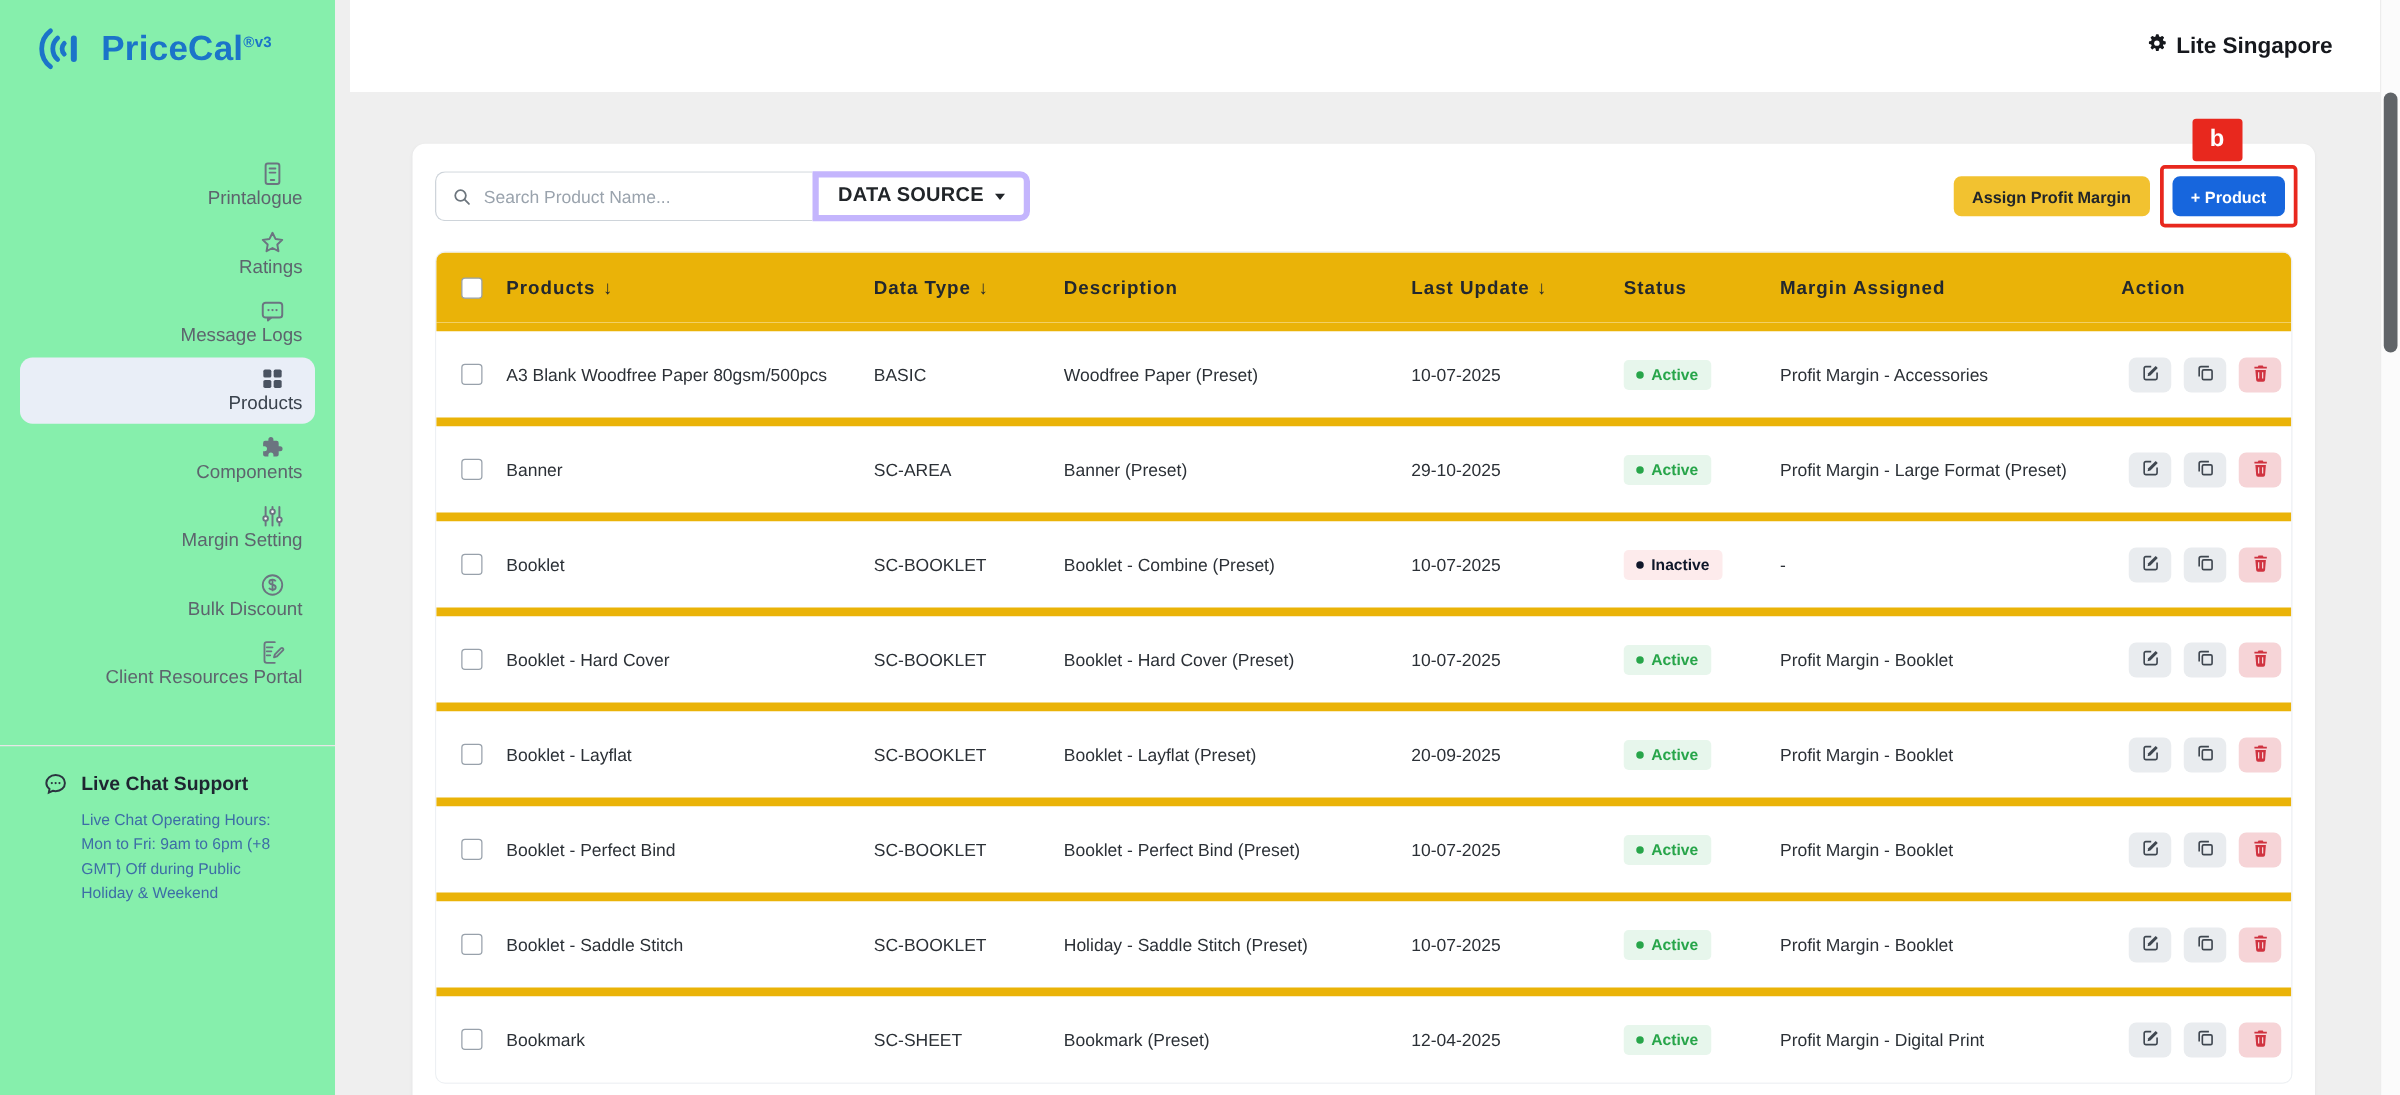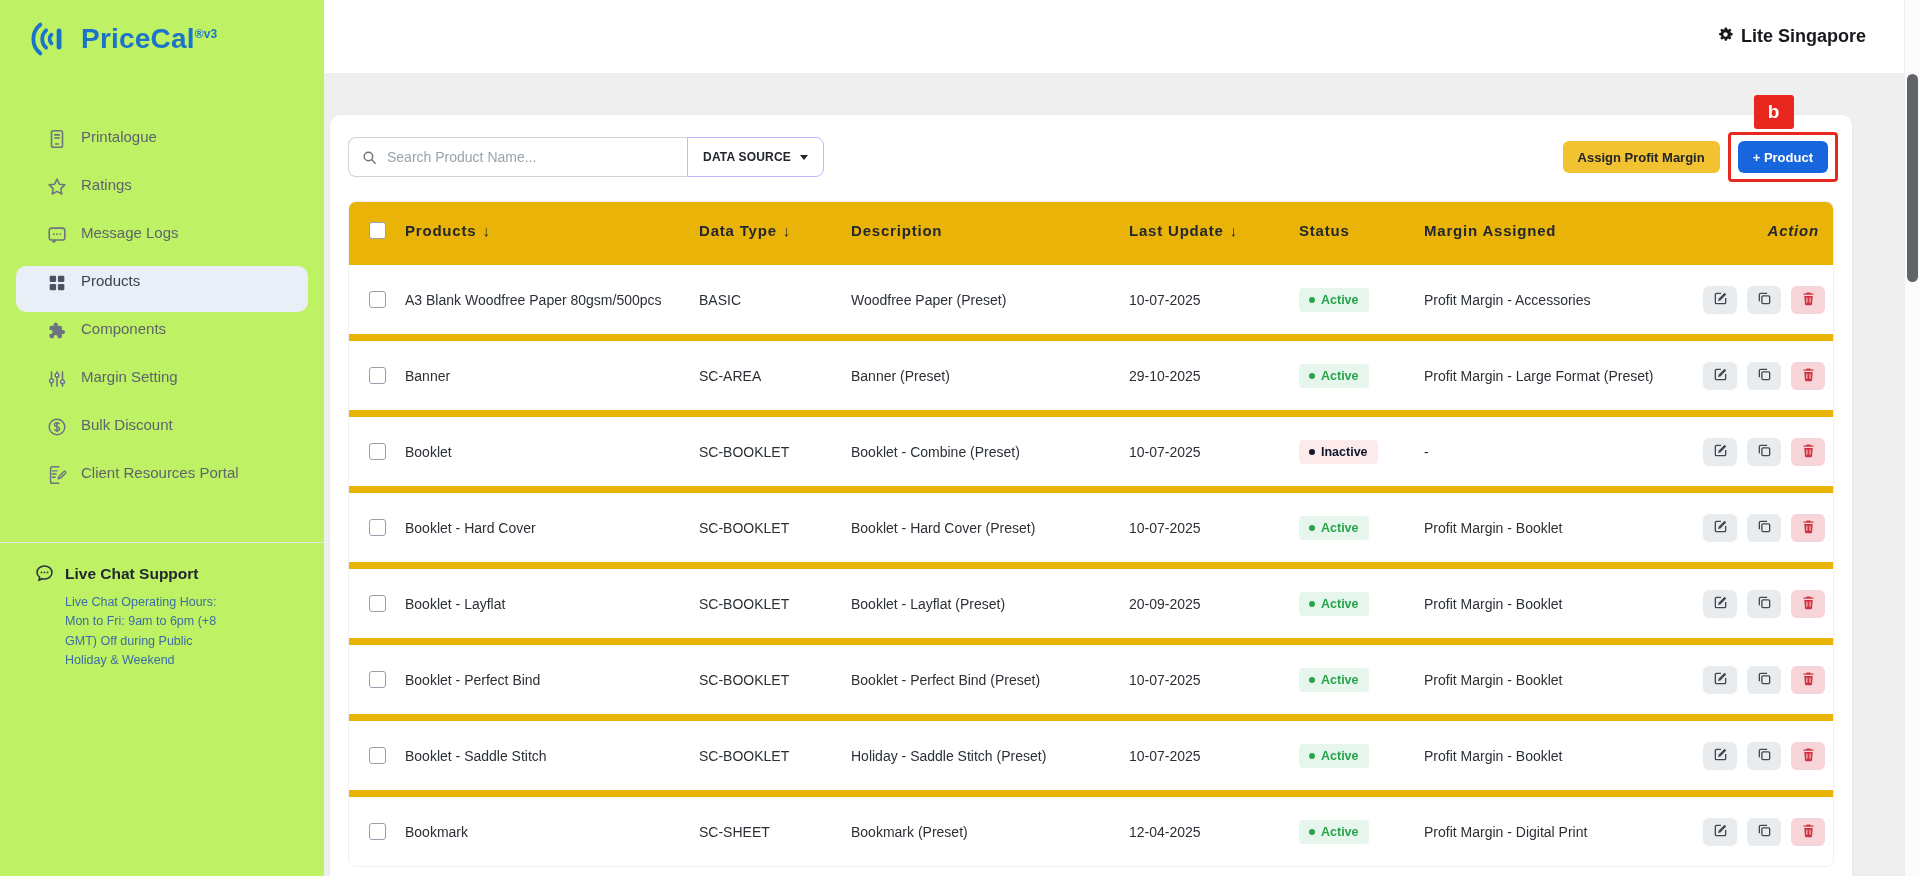--- a/index.html
+++ b/index.html
@@ -1,27 +1,27 @@
 <!DOCTYPE html>
 <html><head>
 <meta charset="utf-8">
 <style>
   * { margin:0; padding:0; box-sizing:border-box; }
   html,body { width:1920px; height:876px; overflow:hidden;
     font-family:"Liberation Sans", sans-serif; background:#efefef; }
 
   
-  .sidebar { position:fixed; left:0; top:0; width:324px; height:100%; background:#bef264; z-index:5; }
+  .sidebar { position:fixed; left:0; top:0; width:268px; height:100%; background:#86efac; z-index:5; }
   .brand { display:flex; align-items:center; gap:9px; padding:16px 10px 0 26px; }
   .brand-logo { width:46px; height:46px; flex:0 0 auto; }
   .brand-text { font-size:28px; font-weight:bold; color:#1b74c9; letter-spacing:.2px; }
   .brand-text sup { font-size:12px; font-weight:bold; }
   .nav { margin-top:60px; }
-  .nav-item { display:flex; align-items:flex-start; min-height:46px; margin:2px 16px; padding:6px 10px 6px 30px;
-    border-radius:10px; color:#5d646d; cursor:pointer; }
+  .nav-item { display:flex; align-items:flex-end; min-height:46px; margin:2px 16px; padding:6px 10px 6px 30px;
+    border-radius:10px; color:#5d646d; cursor:pointer;flex-direction:column; }
   .nav-item.active { background:#e9eef7; color:#3a424d; }
   .nav-icon { width:22px; height:22px; margin-right:13px; color:#6b7480; flex:0 0 auto; display:flex; align-items:center; }
   .nav-icon svg { width:22px; height:22px; }
   .nav-item.active .nav-icon { color:#4a5361; }
   .nav-label { font-size:15px; line-height:1.25; }
   .support { margin:38px 0 0; border-top:1px solid #e6e6e6; padding:20px 18px 0 34px; }
   .support-title { display:flex; align-items:center; gap:10px; font-size:15.5px; font-weight:bold; color:#1e2530;text-align:center; }
   .support-icon { width:21px; height:21px; color:#2b3440; display:flex; }
   .support-icon svg { width:21px; height:21px; }
   .support-lines { margin-top:9px; padding-left:31px; color:#3d6da6; font-size:12.5px; line-height:1.55; }
@@ -41,22 +41,22 @@
 
   .toolbar { display:flex; justify-content:space-between; align-items:center; margin-bottom:24px; }
   .search-group { display:flex; align-items:stretch; width:476px; height:40px; }
   .search-box { flex:1; display:flex; align-items:center; gap:9px; padding:0 12px;
     border:1px solid #ced4da; border-right:none; border-radius:8px 0 0 8px; background:#fff; }
   .search-box svg { width:17px; height:17px; flex:0 0 auto; }
   .search-box input { flex:1; border:none; outline:none; font-size:14px; color:#333;
     font-family:"Liberation Sans", sans-serif; background:transparent; }
   .search-box input::placeholder { color:#9aa3ad; }
   .data-source-btn { display:flex; align-items:center; gap:9px; padding:0 15px; background:#fff;
-    border:1px solid #c4b5fd; border-radius:0 8px 8px 0; font-family:"Liberation Sans", sans-serif;
-    font-size:12px; font-weight:bold; color:#212529; cursor:pointer; letter-spacing:.2px; }
+    border:5px solid #c4b5fd; border-radius:0 8px 8px 0; font-family:"Liberation Sans", sans-serif;
+    font-size:16px; font-weight:bold; color:#212529; cursor:pointer; letter-spacing:.2px; }
   .caret { width:0; height:0; border-left:4.5px solid transparent; border-right:4.5px solid transparent;
     border-top:5px solid #212529; }
   .toolbar-right { display:flex; align-items:center; gap:18px; padding-right:6px; }
   .btn { border:none; border-radius:6px; height:32px; padding:0 15px; font-size:13px; font-weight:bold;
     font-family:"Liberation Sans", sans-serif; cursor:pointer; }
   .btn-yellow { background:#f2c230; color:#212529; }
   .btn-blue { background:#1766dd; color:#fff; }
   .annotated { position:relative; display:inline-block; }
   .ann-box { position:absolute; left:-10px; right:-10px; top:-9px; bottom:-9px;
     border:3px solid #e8281e; border-radius:4px; pointer-events:none; }
@@ -71,21 +71,21 @@
   .row { display:flex; align-items:center; height:76px; background:#fff;
     border-top:7px solid #eab308; font-size:14px; color:#2b3036; }
   .col-check { width:56px; display:flex; justify-content:center; flex:0 0 auto; }
   .col-name { width:294px; padding-right:12px; flex:0 0 auto; }
   .col-type { width:152px; flex:0 0 auto; }
   .col-desc { width:278px; padding-right:12px; flex:0 0 auto; }
   .col-date { width:170px; flex:0 0 auto; }
   .col-status { width:125px; flex:0 0 auto; }
   .col-margin { flex:1; padding-right:12px; }
   .col-action { width:136px; flex:0 0 auto; display:flex; justify-content:flex-end; gap:10px; padding-right:8px; }
-  .thead .col-action { display:block; text-align:right; padding-right:14px;font-style:italic; }
+  .thead .col-action { display:block; padding-right:14px; }
   .sort { margin-left:6px; font-weight:bold; letter-spacing:0; }
   .checkbox { width:17px; height:17px; border:1.6px solid #98a1ab; border-radius:3px; background:#fff;
     display:inline-block; cursor:pointer; }
   .badge { display:inline-flex; align-items:center; gap:6px; padding:5px 10px; border-radius:4px;
     font-size:12.5px; font-weight:600; }
   .badge .dot { width:6px; height:6px; border-radius:50%; background:currentColor; }
   .badge.active { background:#e7f6ec; color:#27a54a; }
   .badge.inactive { background:#fdebec; color:#0f172a; }
   .abtn { width:34px; height:28px; border:none; border-radius:6px; display:flex; align-items:center;
     justify-content:center; cursor:pointer; }

